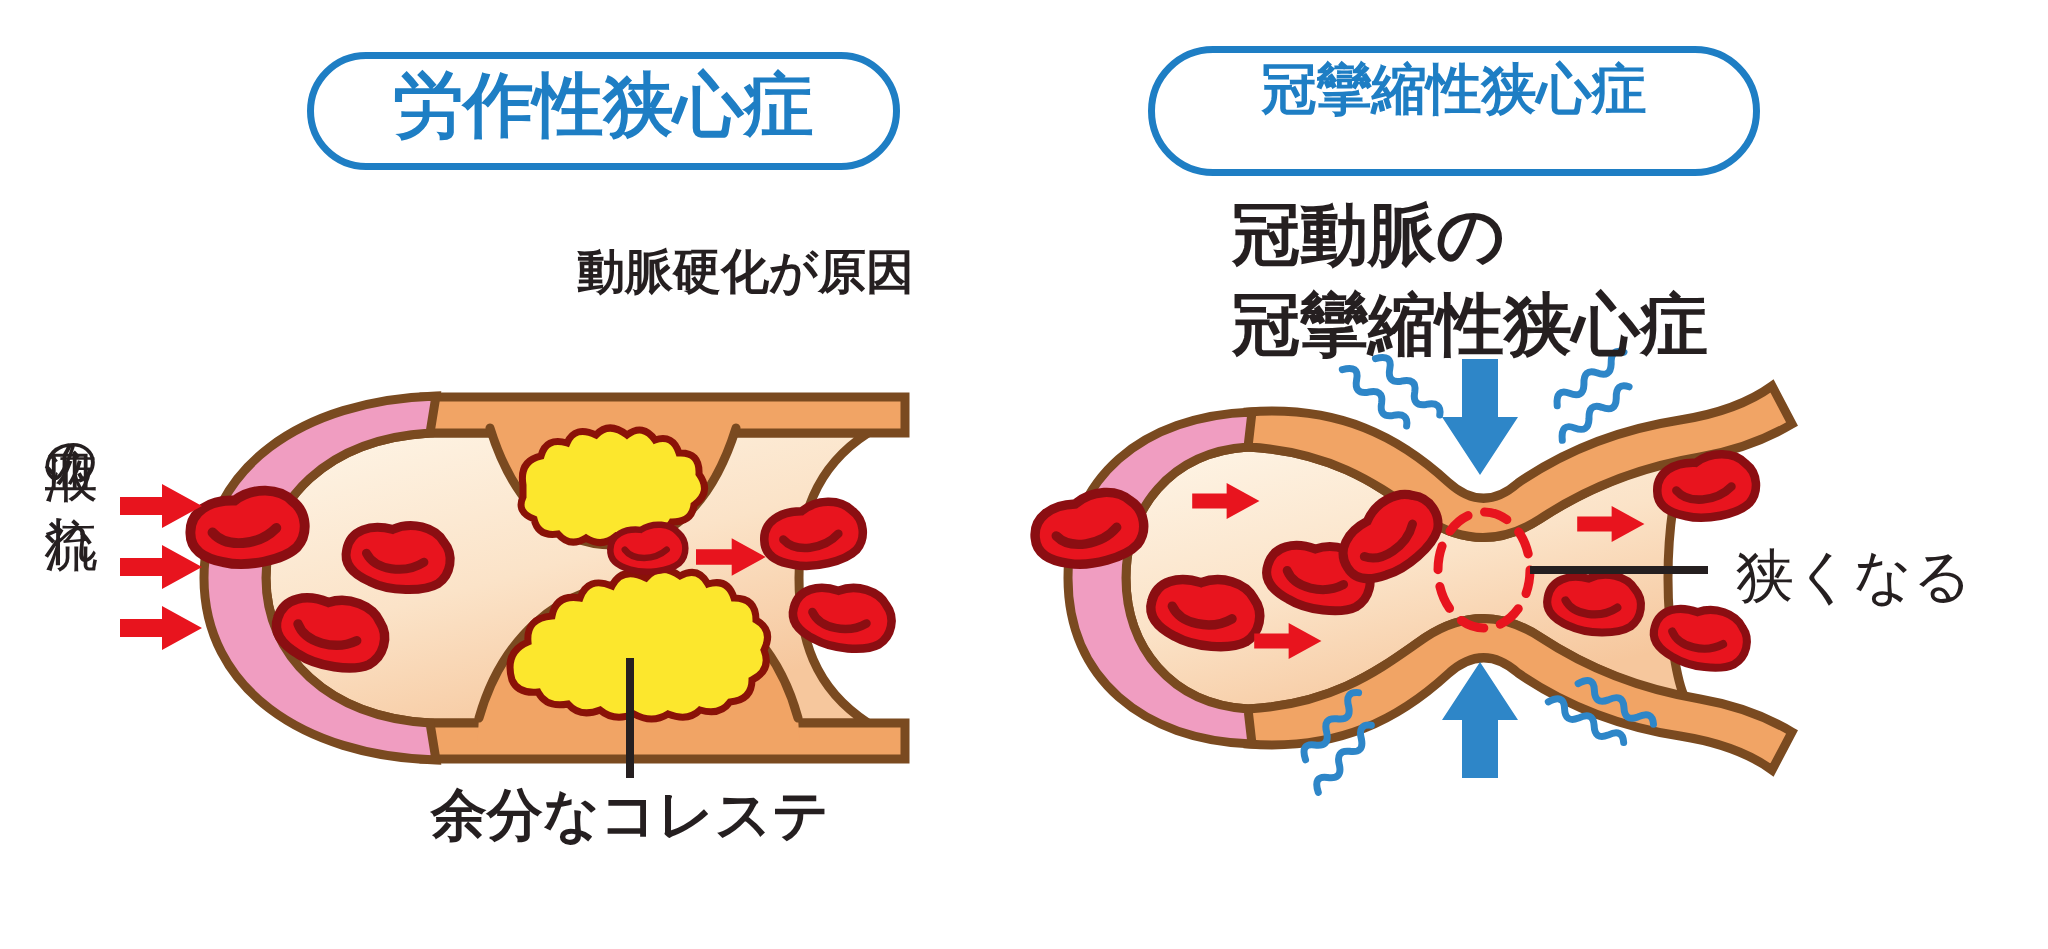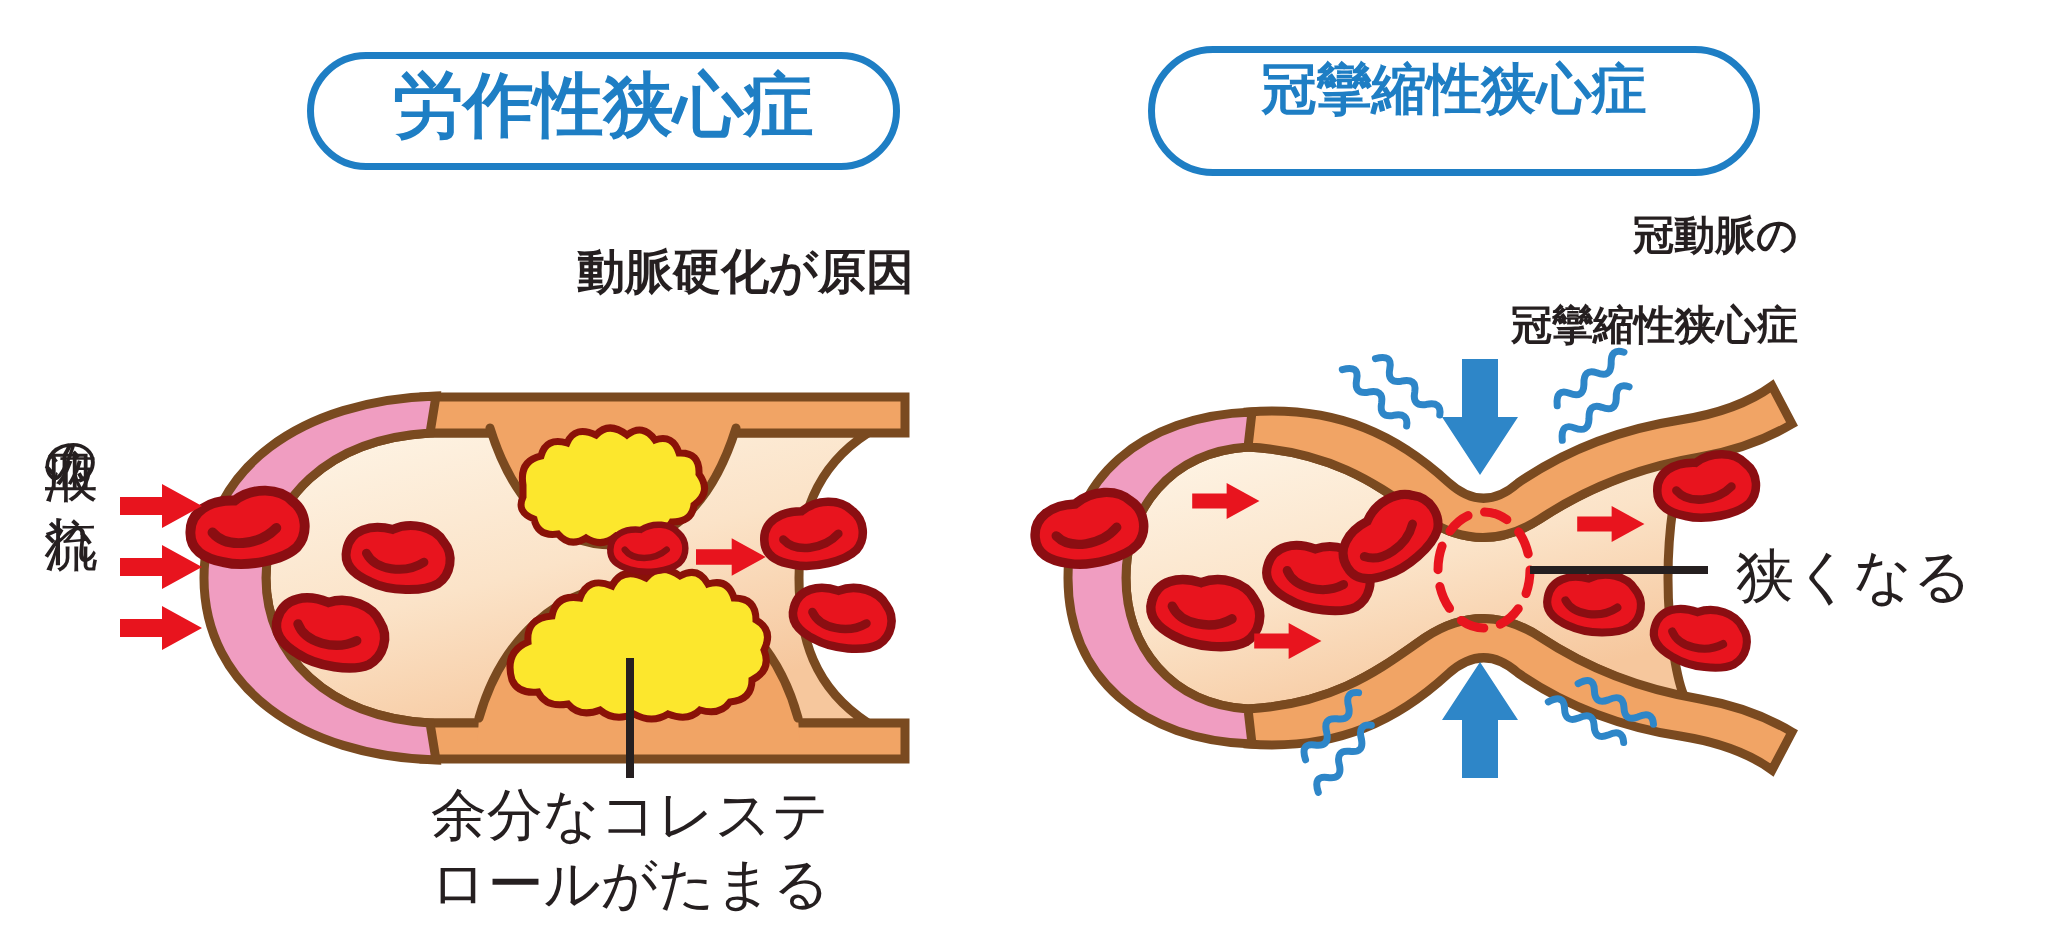--- a/index.html
+++ b/index.html
@@ -11,26 +11,26 @@
   html,body{margin:0;padding:0;background:#fff;}
   #stage{position:relative;width:2048px;height:949px;background:var(--c-white);
          font-family:"DejaVu Sans","Liberation Sans",sans-serif;overflow:hidden;}
   #artwork{position:absolute;left:0;top:0;}
   .label{position:absolute;color:var(--c-text_black);}
   .pill{position:absolute;display:flex;justify-content:center;
         border:7px solid var(--c-blue);color:var(--c-blue);font-weight:bold;}
   #pill-left{left:307px;top:52px;width:579px;height:104px;border-radius:62px;font-size:70px;}
   #pill-right{left:1148px;top:46px;width:598px;height:116px;border-radius:66px;font-size:55px;}
   #subtitle-left{left:300px;top:240px;width:614px;text-align:right;font-size:48px;font-weight:bold;}
-  #subtitle-right{left:1180px;top:190px;width:618px;text-align:right;font-size:41px;
+  #subtitle-right{left:1232px;top:190px;width:618px;text-align:left;font-size:68px;
                   font-weight:bold;line-height:90px;}
   #blood-flow-label{left:34px;top:400px;height:340px;writing-mode:vertical-rl;
                     font-size:54px;font-weight:500;letter-spacing:4px;}
   #chol-label{left:320px;top:780px;width:620px;text-align:center;font-size:56px;
-              font-weight:400;line-height:69px;}
+              font-weight:700;line-height:69px;}
   #narrow-label{left:1736px;top:538px;font-size:58px;font-weight:500;font-family:Liberation Mono, monospace;}
 </style>
 </head>
 <body>
 
 <div id="stage">
 
   <svg id="artwork" width="2048" height="949" viewBox="0 0 2048 949">
     <defs>
       <linearGradient id="lumenGrad" x1="0" y1="0" x2="0.55" y2="1">
@@ -164,17 +164,16 @@
 
   <div id="subtitle-right" class="label">
     <div>冠動脈の</div>
     <div>冠攣縮性狭心症</div>
   </div>
 
   <div id="blood-flow-label" class="label">血液の流れ</div>
 
   <div id="chol-label" class="label">
     <div>余分なコレステ</div>
-    <div>ロールがたまる</div>
   </div>
 
   <div id="narrow-label" class="label">狭くなる</div>
 </div>
 
 </body></html>

